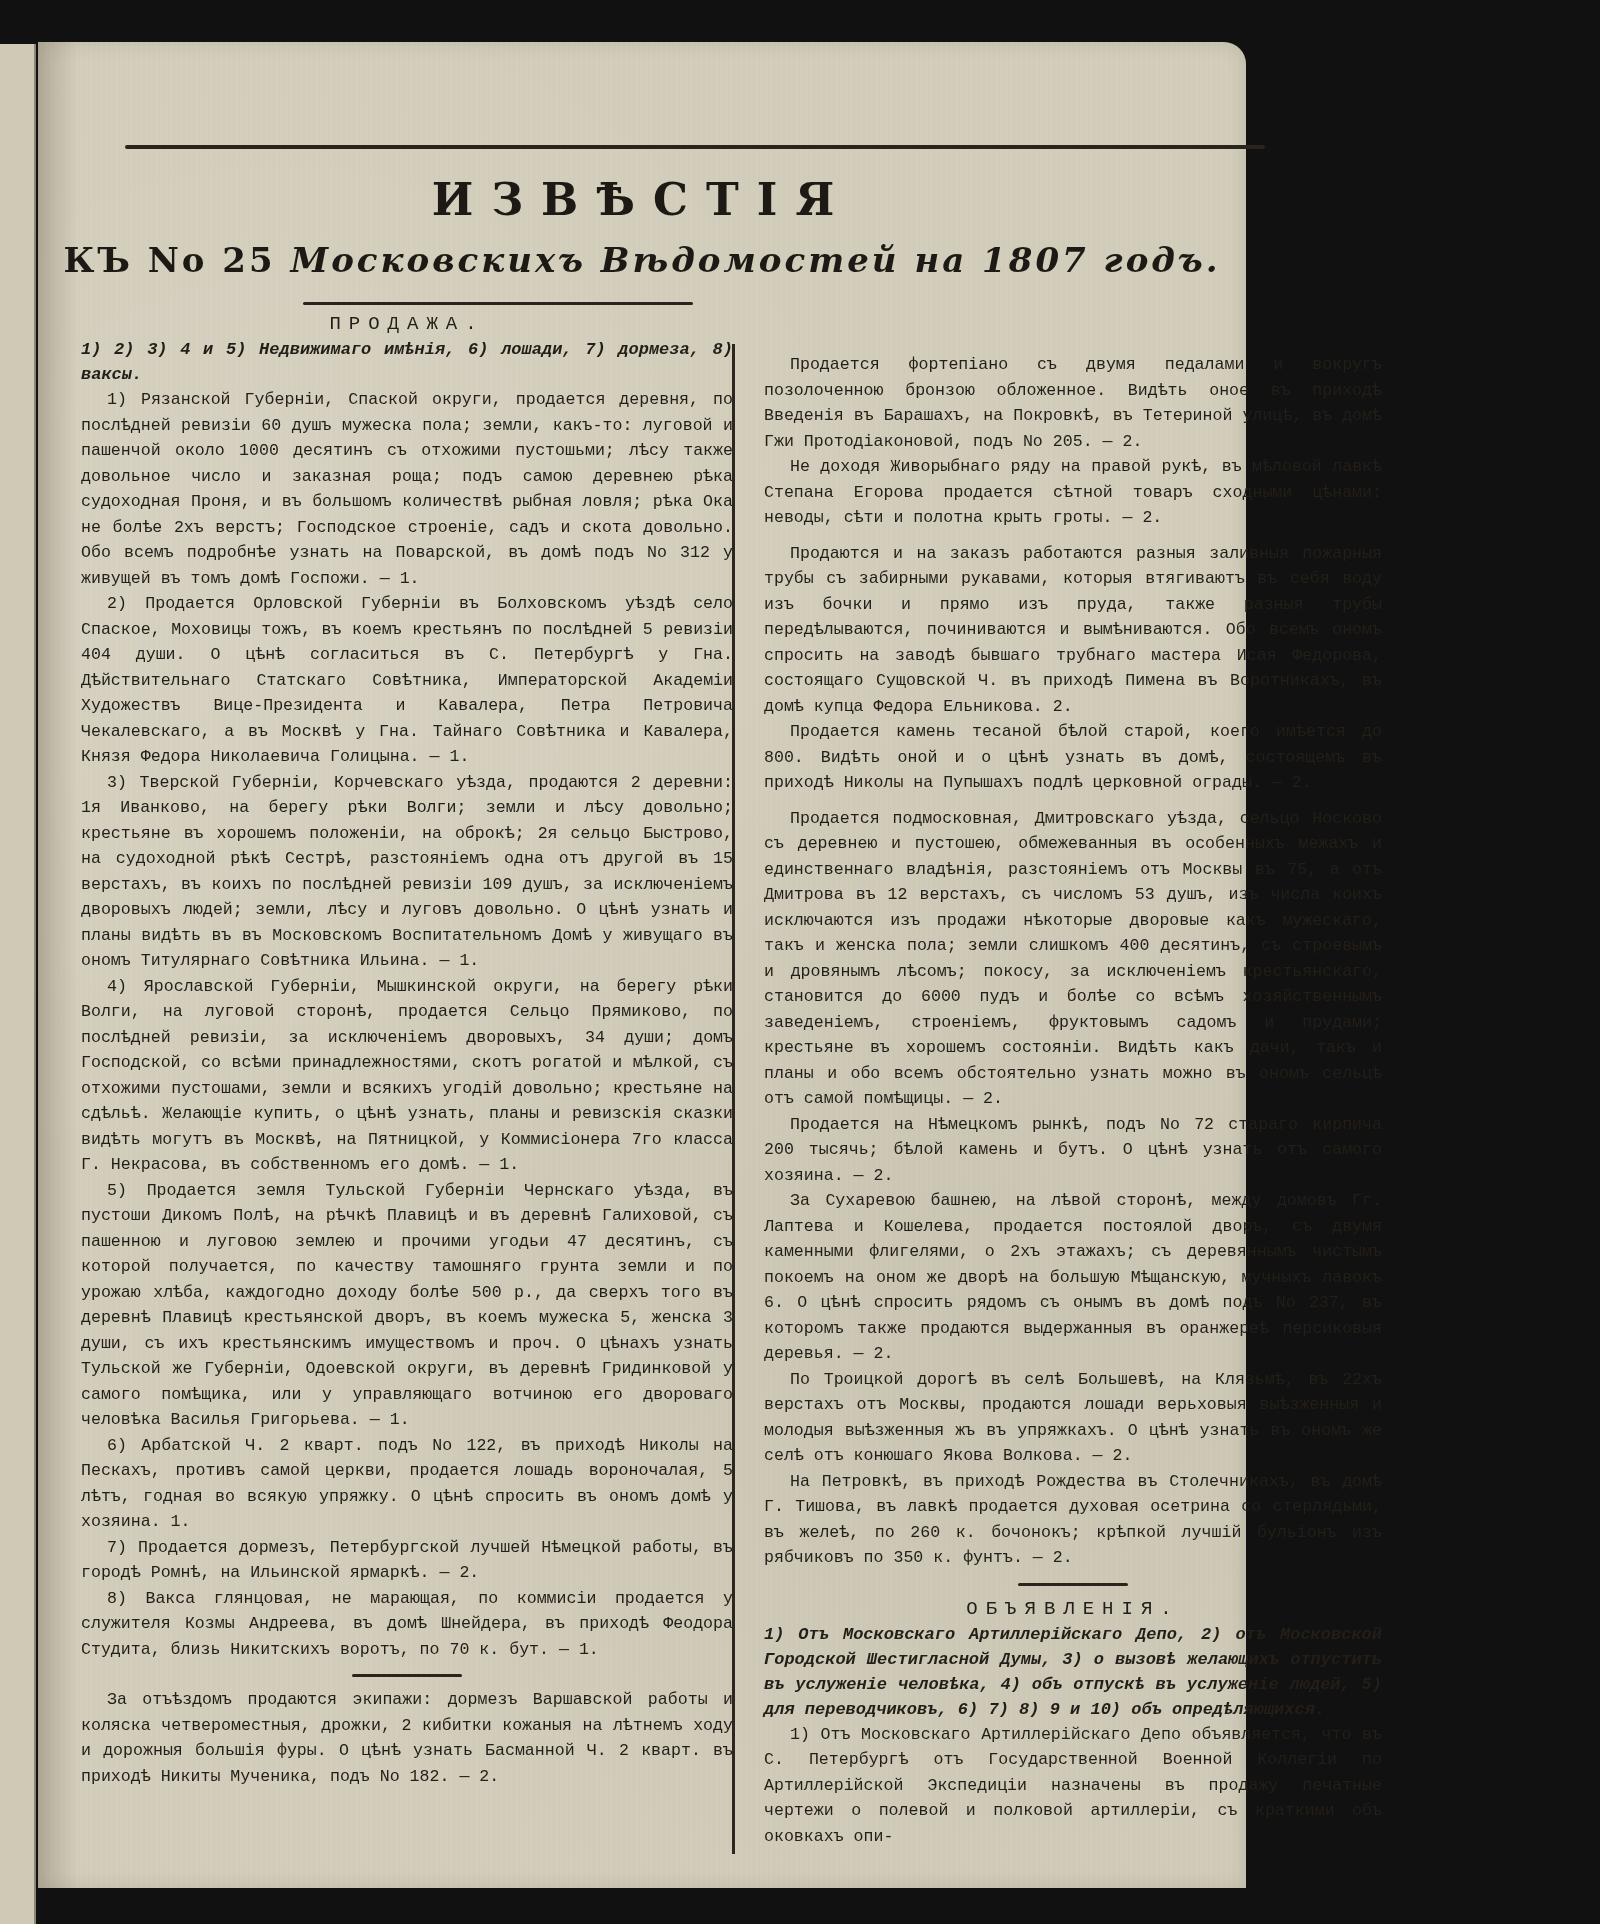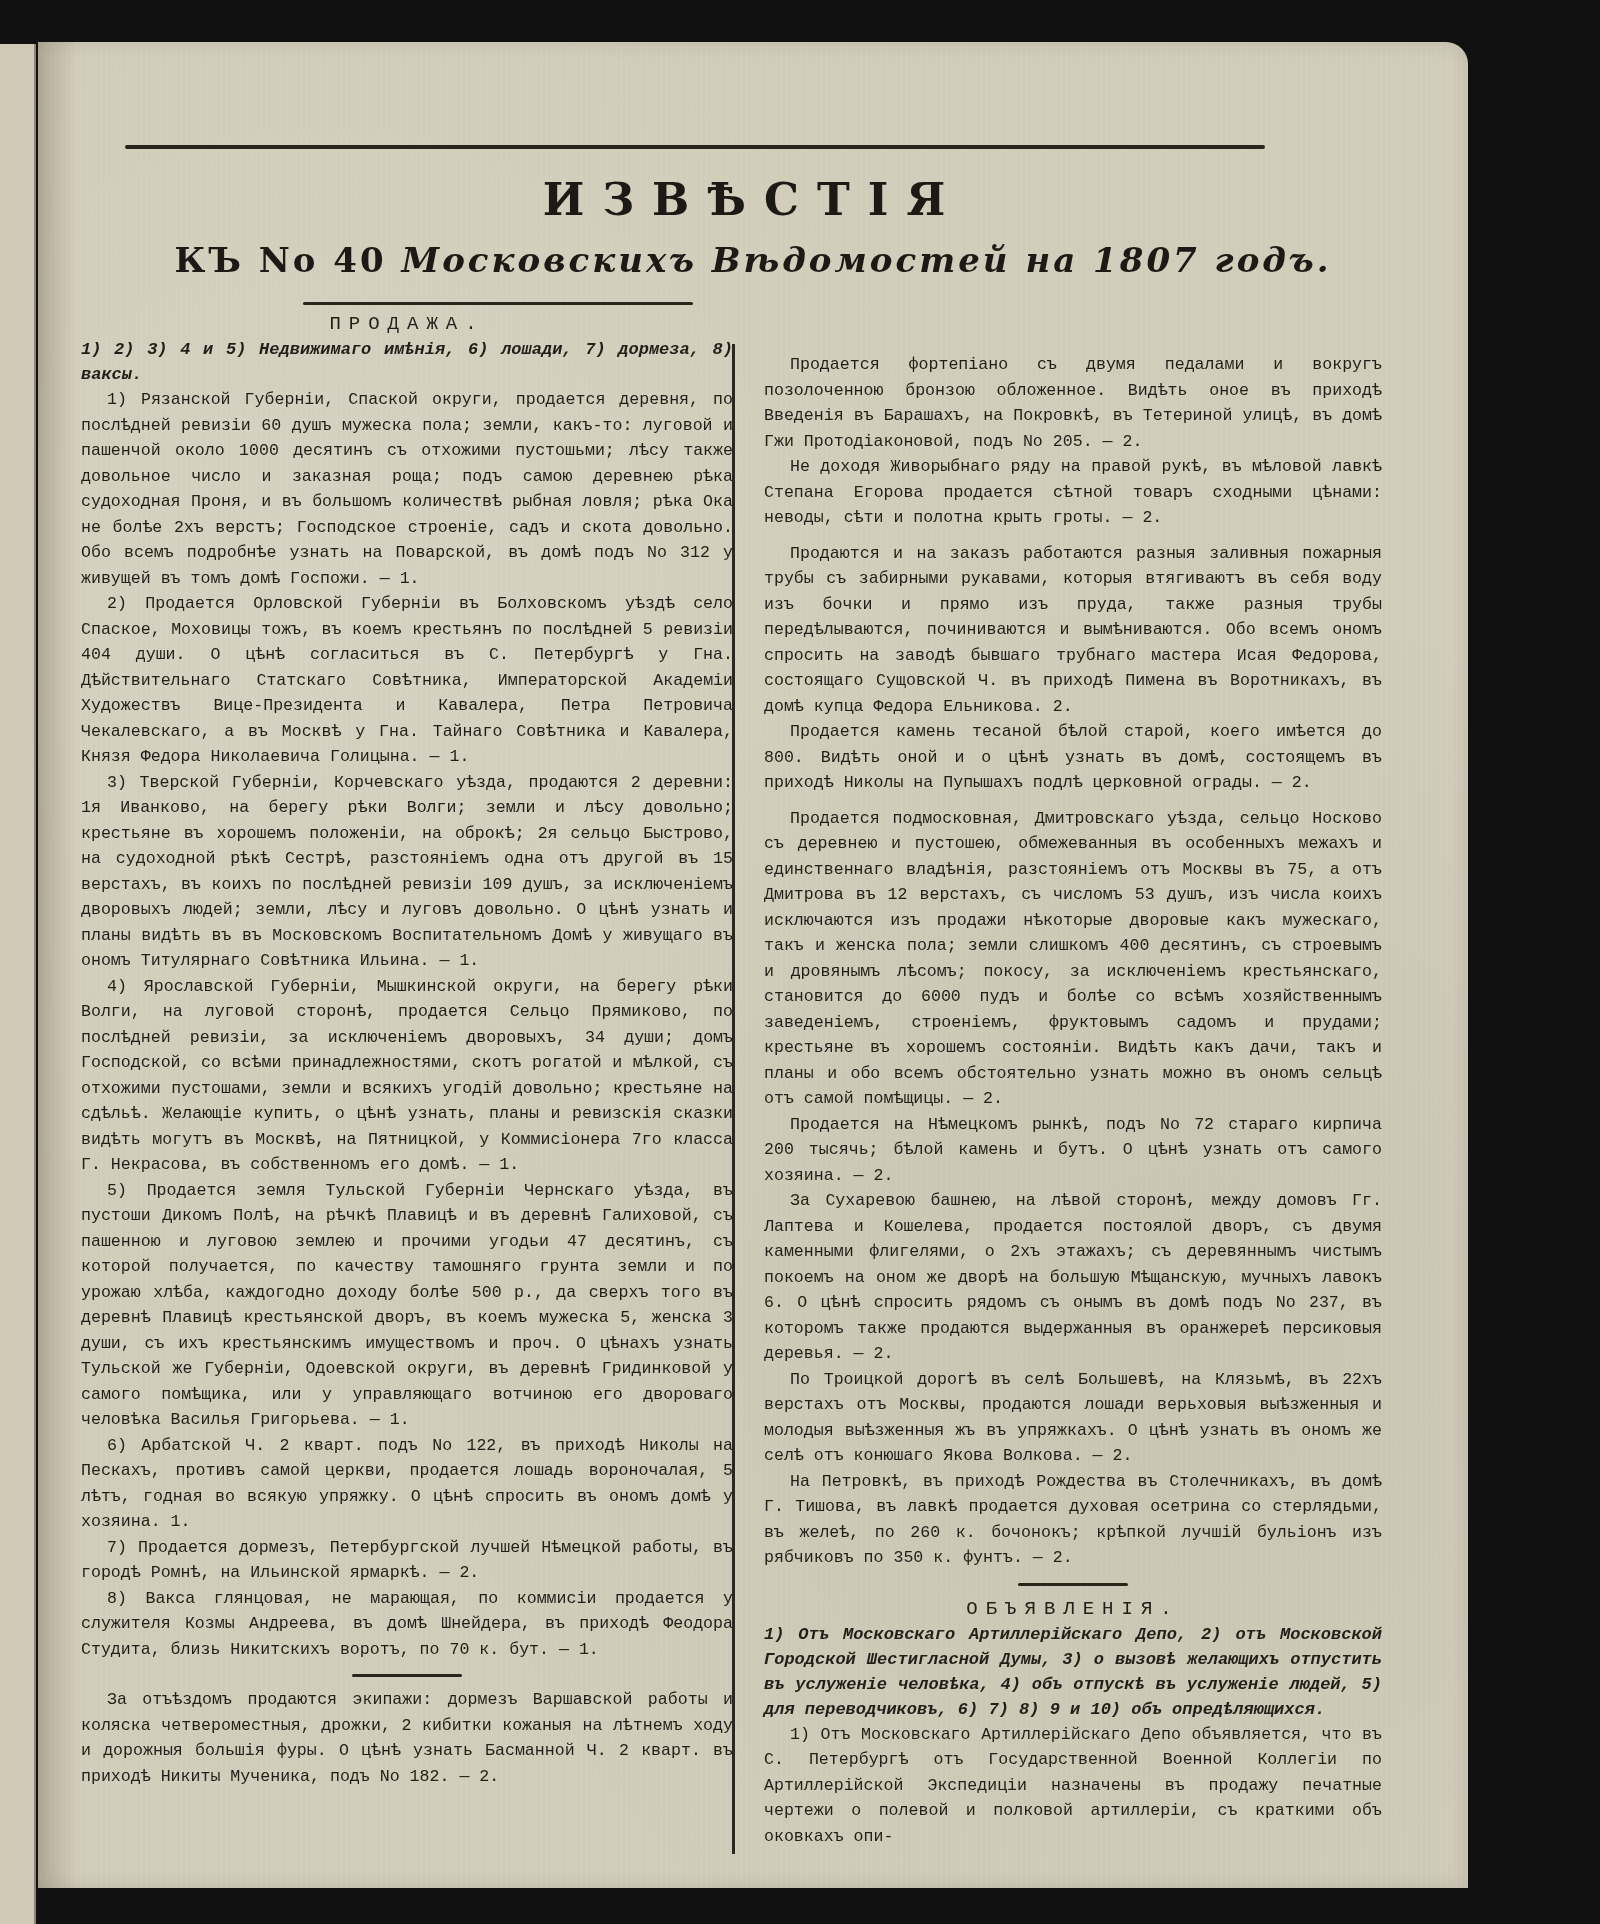--- a/index.html
+++ b/index.html
@@ -25,21 +25,21 @@
       top: 44px;
       width: 34px;
       height: 1880px;
       background: #cfc9b6;
       border-right: 2px solid #8b8778;
     }
     .page {
       position: absolute;
       left: 38px;
       top: 42px;
-      width: 1430px;
+      width: 1208px;
       height: 1846px;
       background: #d3cdbb;
       background-image:
         radial-gradient(circle at 20% 30%, rgba(255,255,255,0.10), transparent 40%),
         radial-gradient(circle at 80% 70%, rgba(0,0,0,0.04), transparent 45%),
         repeating-linear-gradient(90deg, rgba(0,0,0,0.012) 0 2px, transparent 2px 5px);
       border-top-right-radius: 22px;
       box-shadow: inset 0 0 20px rgba(0,0,0,0.10);
     }
     .page-shadow-left {
@@ -156,21 +156,21 @@
 <div class="prev-page-edge"></div>
 
 <div class="page">
   <div class="page-shadow-left"></div>
 
   <div class="top-rule"></div>
 
   <div class="masthead">
     <div class="masthead-title">ИЗВѢСТІЯ</div>
     <div class="masthead-sub">
-      <span class="num">КЪ No 40</span>
+      <span class="num">КЪ No 25</span>
       <span>Московскихъ Вѣдомостей на 1807 годъ.</span>
     </div>
   </div>
 
   <div class="col col-left">
     <div class="short-rule section-rule-top"></div>
     <div class="section-heading">ПРОДАЖА.</div>
     <div class="section-subhead">1) 2) 3) 4 и 5) Недвижимаго имѣнія, 6) лошади, 7) дормеза, 8) ваксы.</div>
 
     <p class="para">

